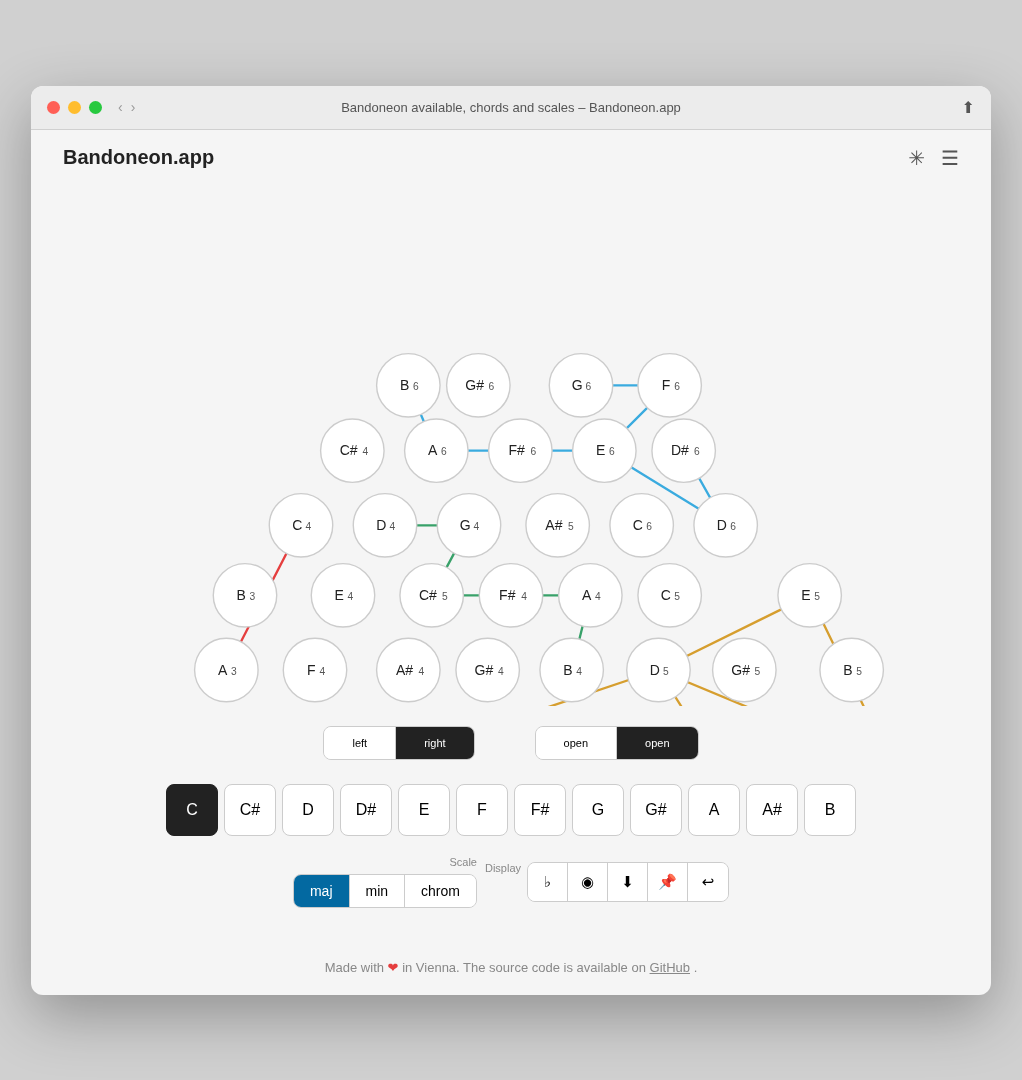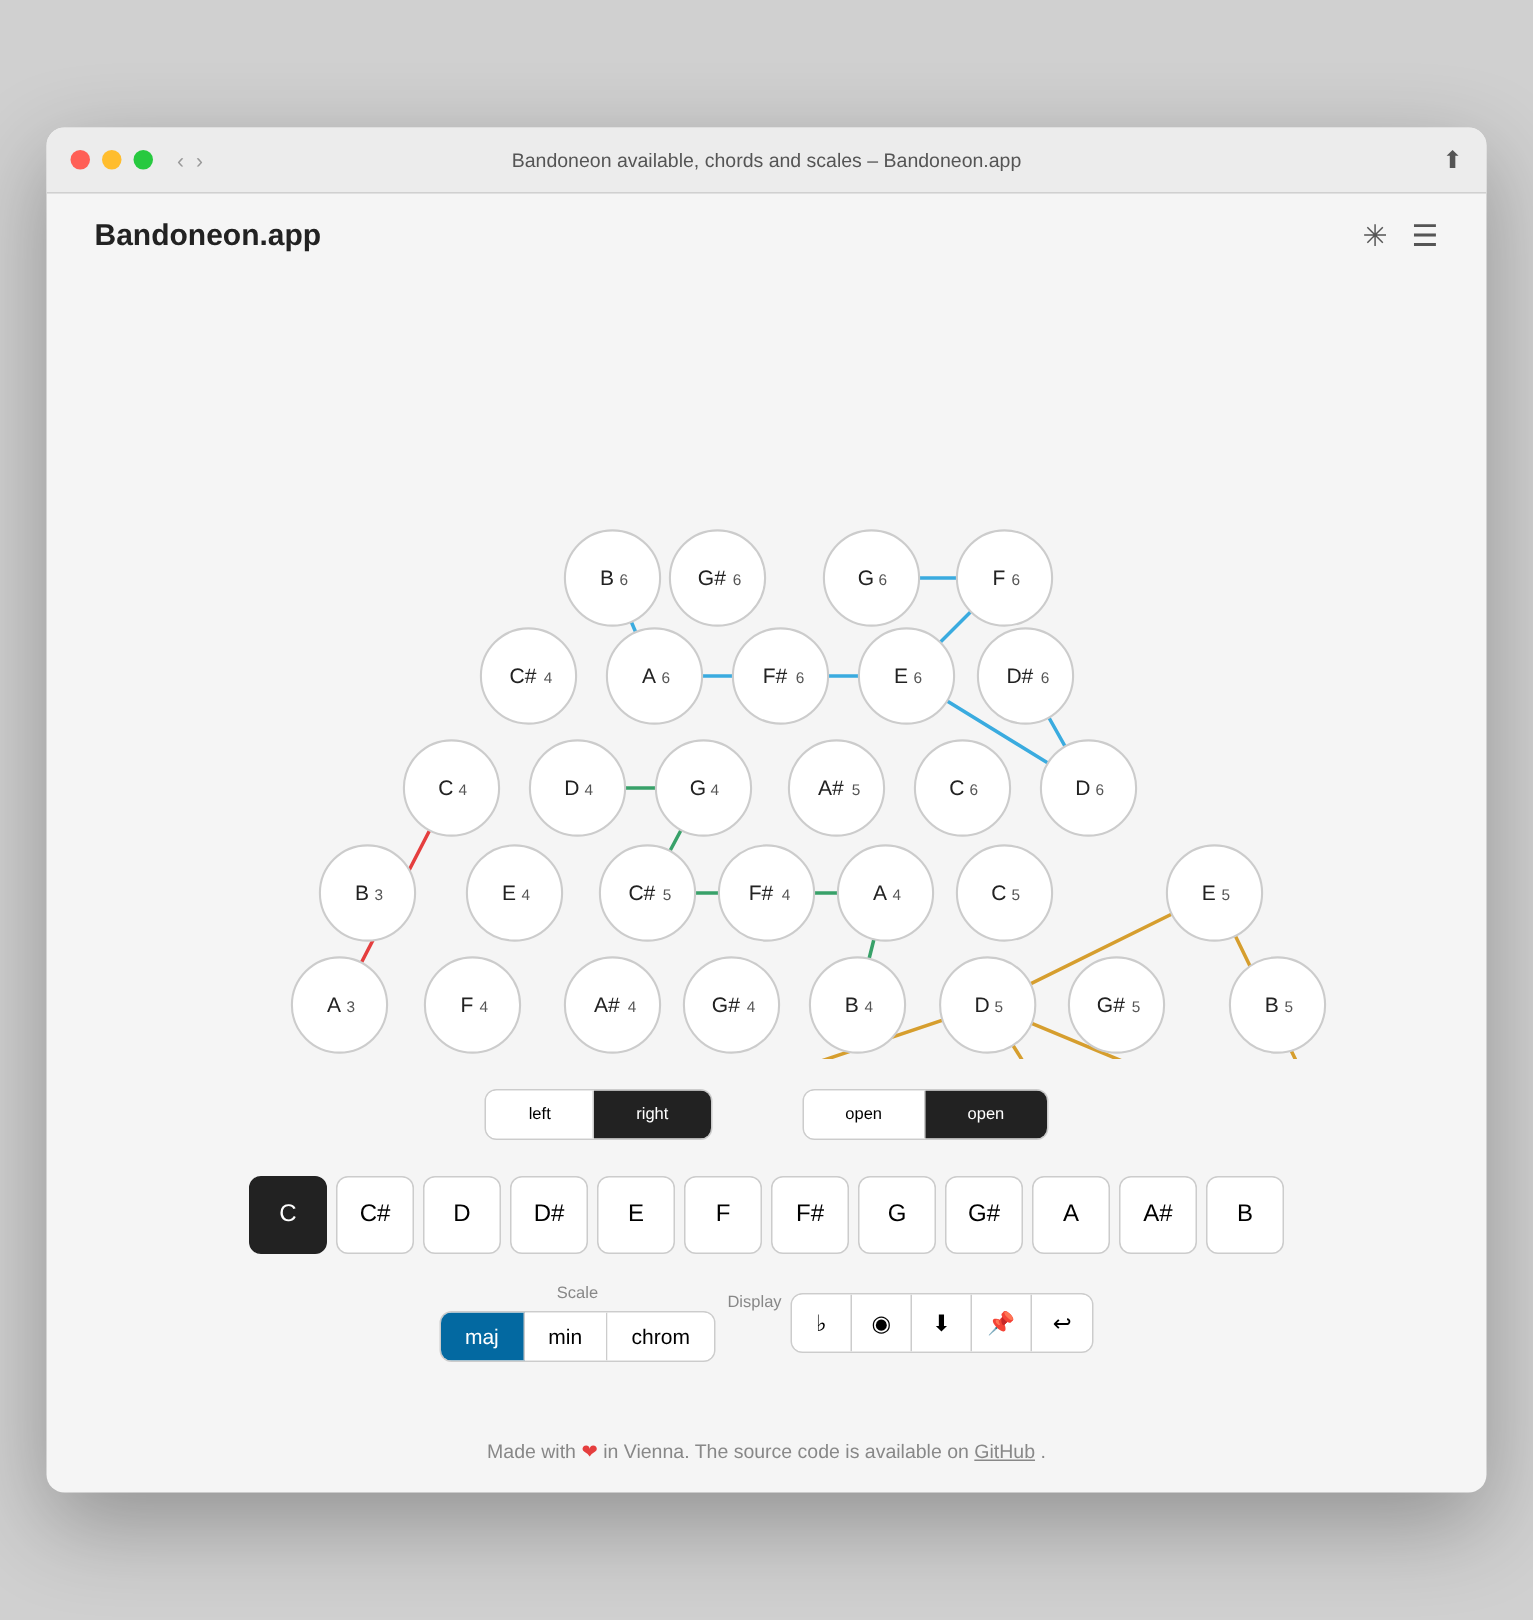--- a/index.html
+++ b/index.html
@@ -123,21 +123,21 @@
     }
     .options-row {
       display: flex;
       justify-content: center;
       align-items: center;
       gap: 8px;
     }
     .options-group {
       display: flex;
       flex-direction: column;
-      align-items: center;
+      align-items: flex-end;
       gap: 6px;
     }
     .options-label {
       font-size: 11px;
       color: #888;
     }
     .options-btns {
       display: flex;
       border: 1px solid #ccc;
       border-radius: 8px;

